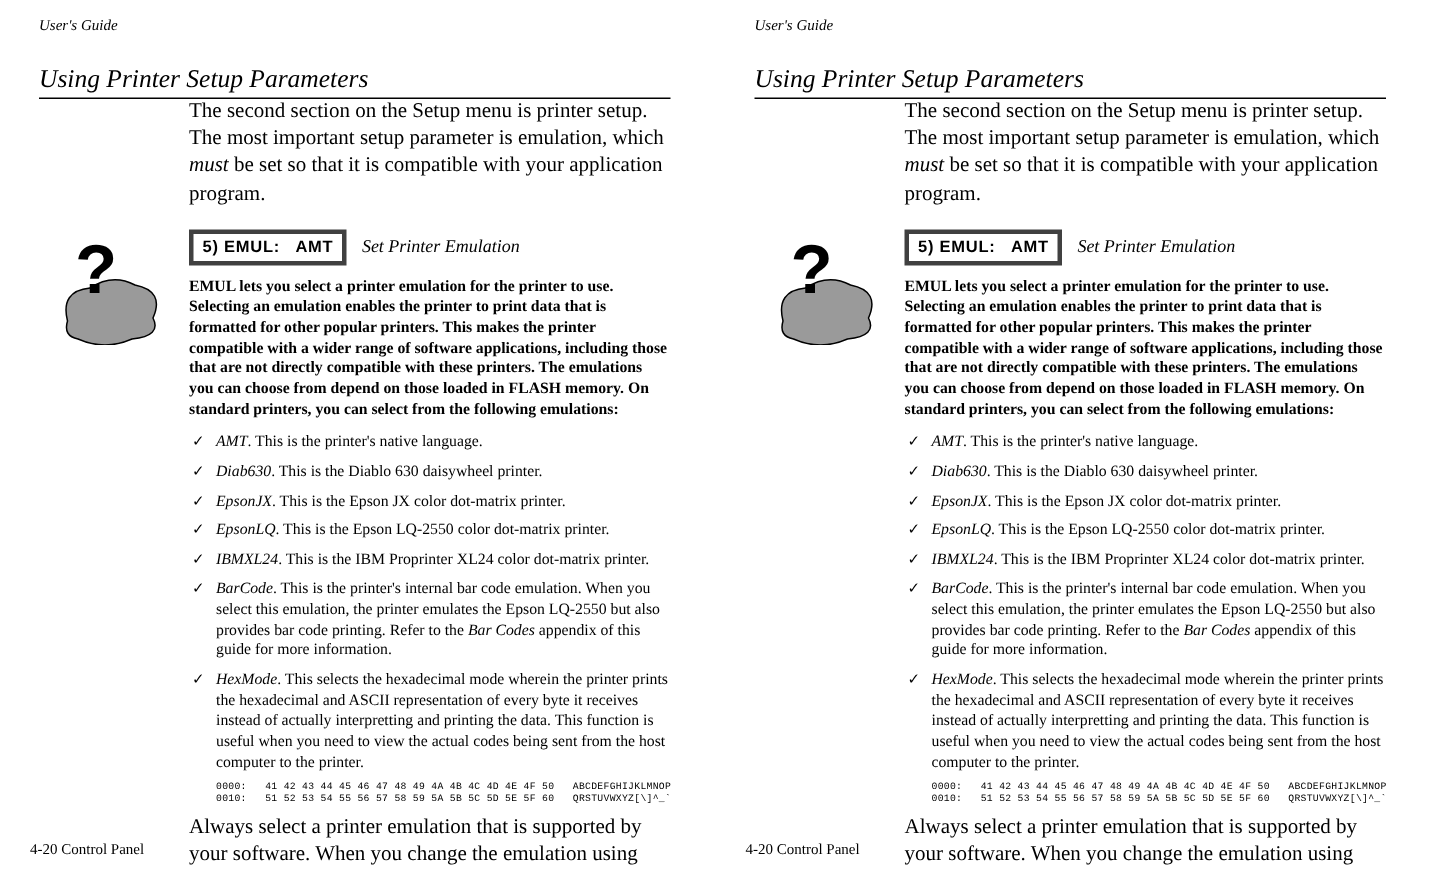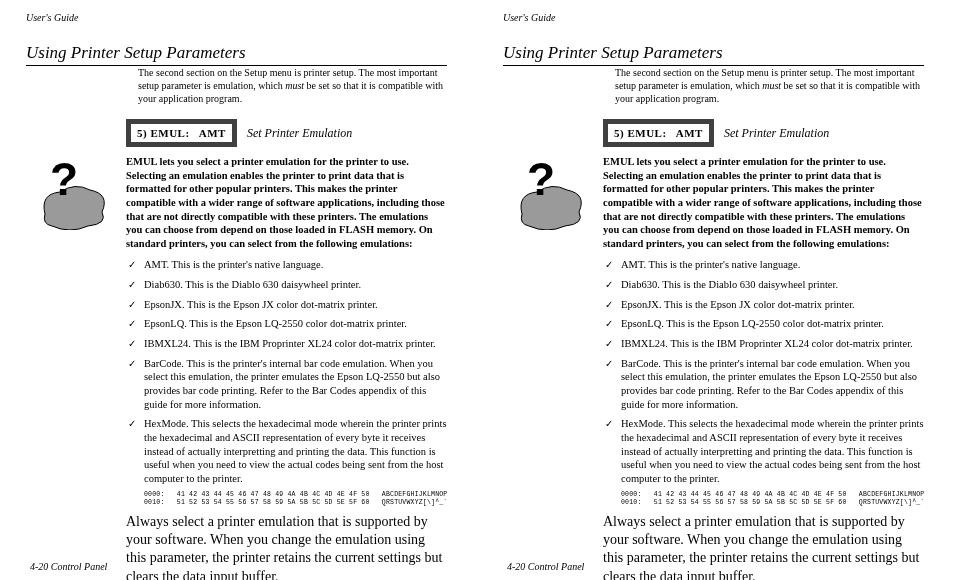--- a/index.html
+++ b/index.html
@@ -33,38 +33,37 @@
     font-size: 17px;
     font-weight: normal;
     border-bottom: 1px solid #000;
     padding-bottom: 2px;
     margin-bottom: 0;
   }
   .body-col {
     margin-left: 100px;
   }
   .intro {
-    font-size: 10px;
+    font-size: 14px;
     line-height: 1.3;
     margin-bottom: 14px;
-    margin-left: 12px;
   }
   .intro .must {
     font-style: italic;
   }
   .param-row {
     display: flex;
     align-items: center;
     gap: 10px;
     margin-bottom: 8px;
   }
   .param-box {
-    border: 5px solid #404040;
+    border: 3px solid #404040;
     padding: 3px 6px;
-    font-family: Liberation Serif, serif;
+    font-family: Liberation Sans, sans-serif;
     font-weight: bold;
     font-size: 11px;
     letter-spacing: 0.5px;
     white-space: pre;
   }
   .param-label {
     font-style: italic;
     font-size: 12px;
   }
   .icon-block {
@@ -105,39 +104,38 @@
     line-height: 1.3;
     margin-bottom: 6px;
   }
   ul.emul-list li::before {
     content: "✓";
     position: absolute;
     left: 2px;
     top: 0;
     font-size: 10px;
   }
-  .em-name { }
+  .em-name { font-style: italic; }
   .hexdump {
     font-family: "Courier New", monospace;
     font-size: 6.5px;
     white-space: pre;
     line-height: 1.2;
     margin: 4px 0 6px 18px;
     letter-spacing: 0.2px;
   }
   .closing {
     font-size: 14px;
     line-height: 1.3;
     margin-top: 4px;
   }
   .footer {
     position: absolute;
     bottom: 8px;
-    left: 30px;
-    font-style: italic;
+    left: 20px;
     font-size: 10px;
   }
 </style>
 </head>
 <body>
 
 <div class="spread">
 
   <div class="page">
     <div class="running-head">User's Guide</div>

